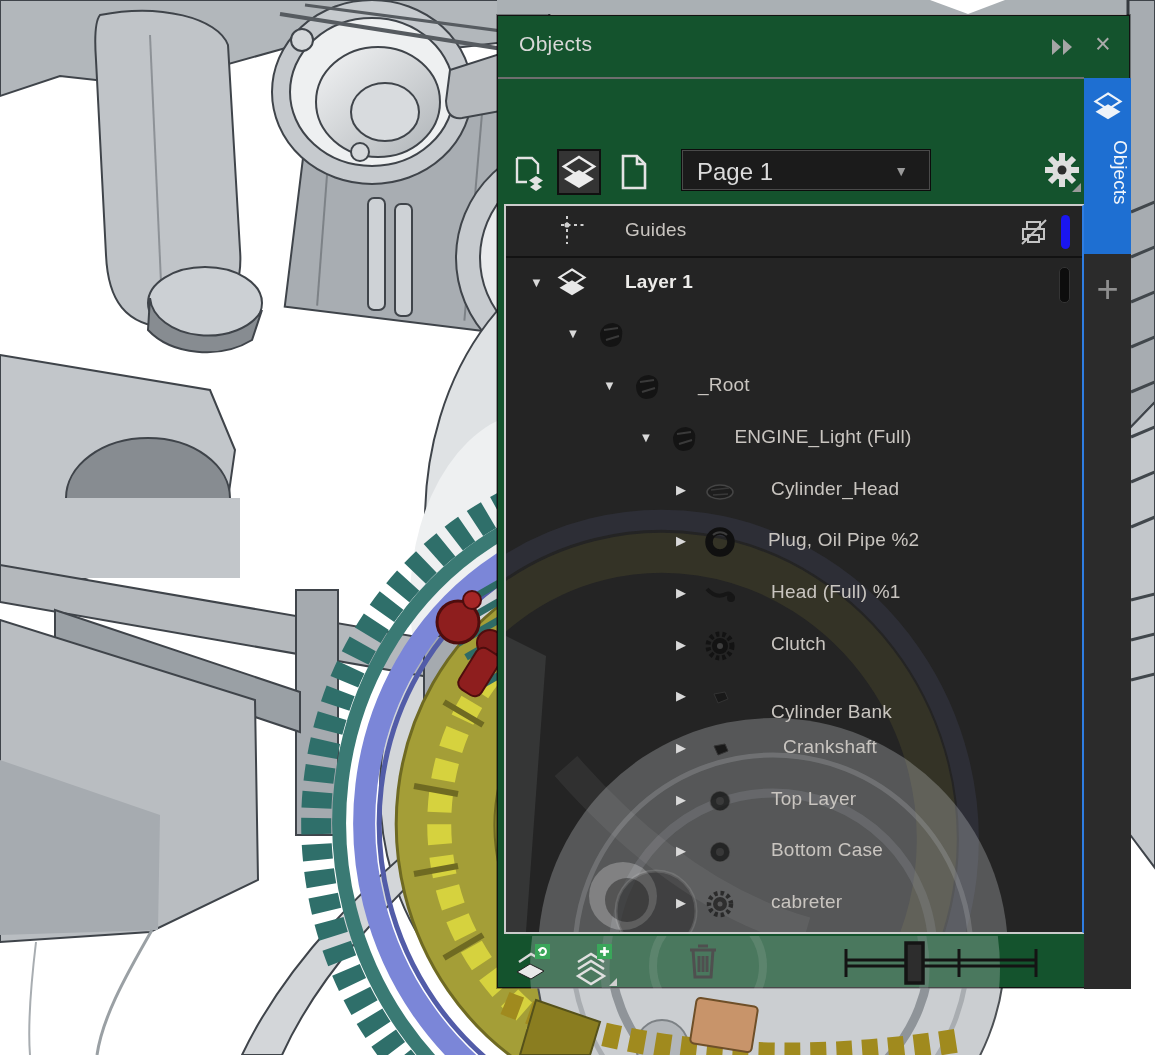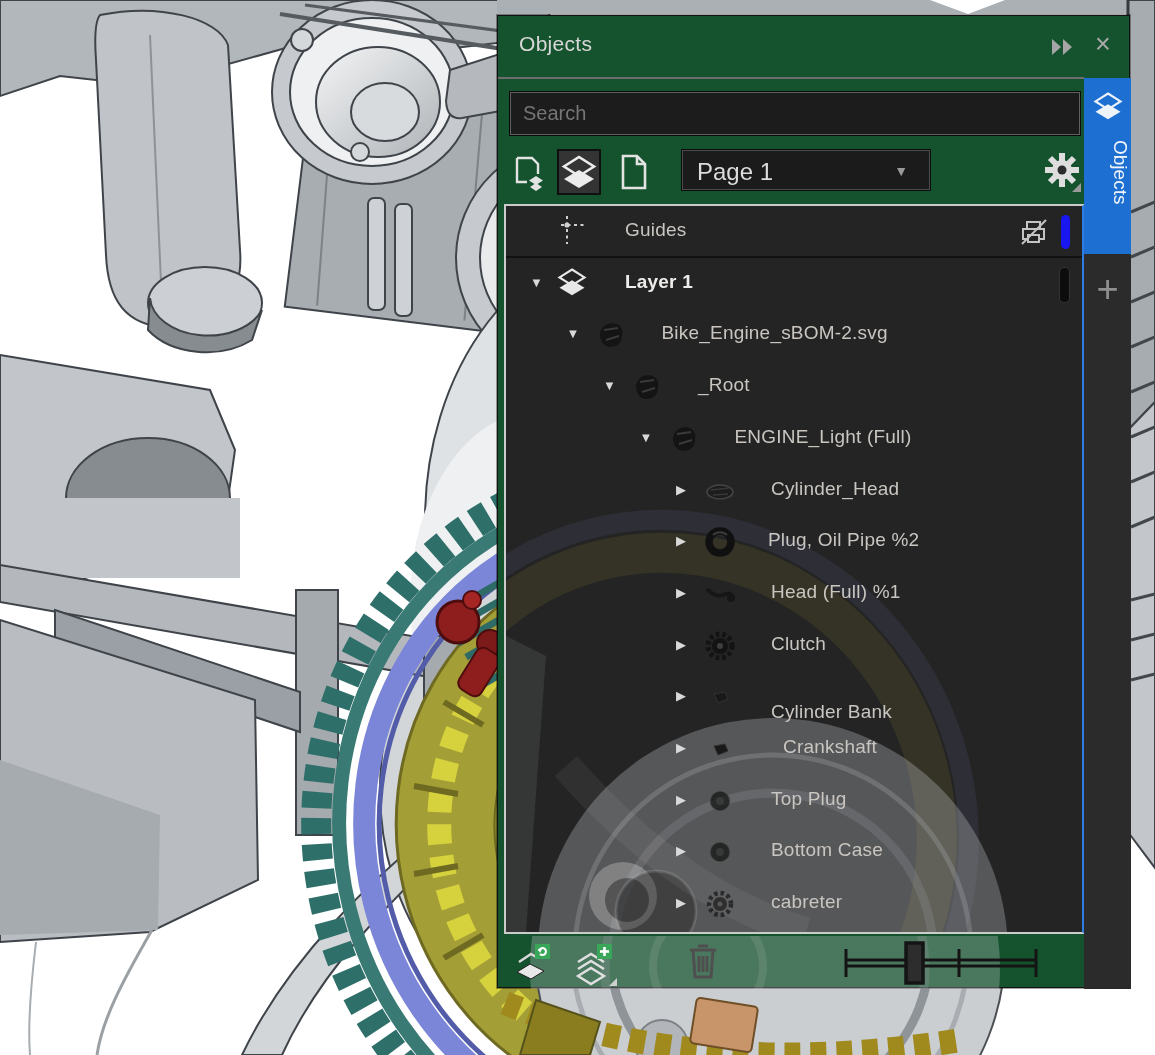--- a/index.html
+++ b/index.html
@@ -185,23 +185,20 @@
             <g fill="#a5a5a5">
         <polygon points="1,1 10,9 1,17"></polygon>
               <polygon points="12,1 21,9 12,17"></polygon>
             </g>
           </svg>
     </span>
     <span class="close-btn">×</span>
   </div>
   <div class="titlebar-sep"></div>
 
-  <div class="searchbox">
-    <input type="text" placeholder="Search" style="">
-  </div>
 
   <div class="toolbar">
     <span class="tb-btn" style="left:10px">
       <svg width="38" height="40" viewBox="0 0 38 40" fill="none" stroke="#e3e3e3" stroke-width="2.4">
         <path d="M6,6 h15 l6,6 v10"></path>
             <path d="M6,6 v24 h10"></path>
         <g fill="#e3e3e3" stroke="none">
               <polygon points="25,24 32,28.5 25,33 18,28.5"></polygon>
         <polygon points="25,31 31,35 25,39 19,35"></polygon>
             </g>
@@ -282,21 +279,20 @@
               </svg></span>
     <span class="rlabel bold" style="left: 119px;">Layer 1</span>
   <span class="pill" style="background: rgb(13, 13, 13); border: 1px solid rgb(52, 52, 52);"></span>
           </div>
           <div class="row" style="top: 103.4px;">
     <span class="caret" style="left: 60.5px;">▼</span>
     <span class="thumb" style="left: 87.5px;"><svg width="34" height="34" viewBox="0 0 34 34">
                 <path d="M6,15 Q9,5 19,5 Q30,7 28,18 Q27,29 16,29 Q6,28 6,15Z" fill="#141414"></path>
                 <path d="M10,12 L24,10 M12,22 L25,18" stroke="#3a3a3a" stroke-width="2" fill="none"></path>
               </svg></span>
-    <span class="rlabel" style="left: 155.5px;">Bike_Engine_sBOM-2.svg</span>
   </div>
           <div class="row" style="top: 155.1px;">
     <span class="caret" style="left: 97px;">▼</span>
     <span class="thumb" style="left: 124px;"><svg width="34" height="34" viewBox="0 0 34 34">
                 <path d="M6,15 Q9,5 19,5 Q30,7 28,18 Q27,29 16,29 Q6,28 6,15Z" fill="#141414"></path>
                 <path d="M10,12 L24,10 M12,22 L25,18" stroke="#3a3a3a" stroke-width="2" fill="none"></path>
               </svg></span>
     <span class="rlabel" style="left: 192px;">_Root</span>
   </div>
           <div class="row" style="top: 206.8px;">
@@ -353,21 +349,21 @@
                 <path d="M11,14 L22,12 L25,19 L15,23 Z" fill="#191919" stroke="#333" stroke-width="1"></path>
               </svg></span>
     <span class="rlabel" style="left: 277px;">Crankshaft</span>
   </div>
           <div class="row" style="top: 568.7px;">
     <span class="caret" style="left: 170px;">▶</span>
     <span class="thumb" style="left: 197px;"><svg width="34" height="34" viewBox="0 0 34 34">
                 <circle cx="17" cy="17" r="10" fill="rgba(20,20,20,.75)" stroke="rgba(90,90,90,.5)" stroke-width="1.5"></circle>
                 <circle cx="17" cy="17" r="4" fill="rgba(70,70,70,.6)"></circle>
               </svg></span>
-    <span class="rlabel" style="left: 265px;">Top Plug</span>
+    <span class="rlabel" style="left: 265px;">Top Layer</span>
   </div>
           <div class="row" style="top: 620.4px;">
     <span class="caret" style="left: 170px;">▶</span>
     <span class="thumb" style="left: 197px;"><svg width="34" height="34" viewBox="0 0 34 34">
                 <circle cx="17" cy="17" r="10" fill="rgba(20,20,20,.75)" stroke="rgba(90,90,90,.5)" stroke-width="1.5"></circle>
                 <circle cx="17" cy="17" r="4" fill="rgba(70,70,70,.6)"></circle>
               </svg></span>
     <span class="rlabel" style="left: 265px;">Bottom Case</span>
   </div>
           <div class="row" style="top: 672.1px;">

